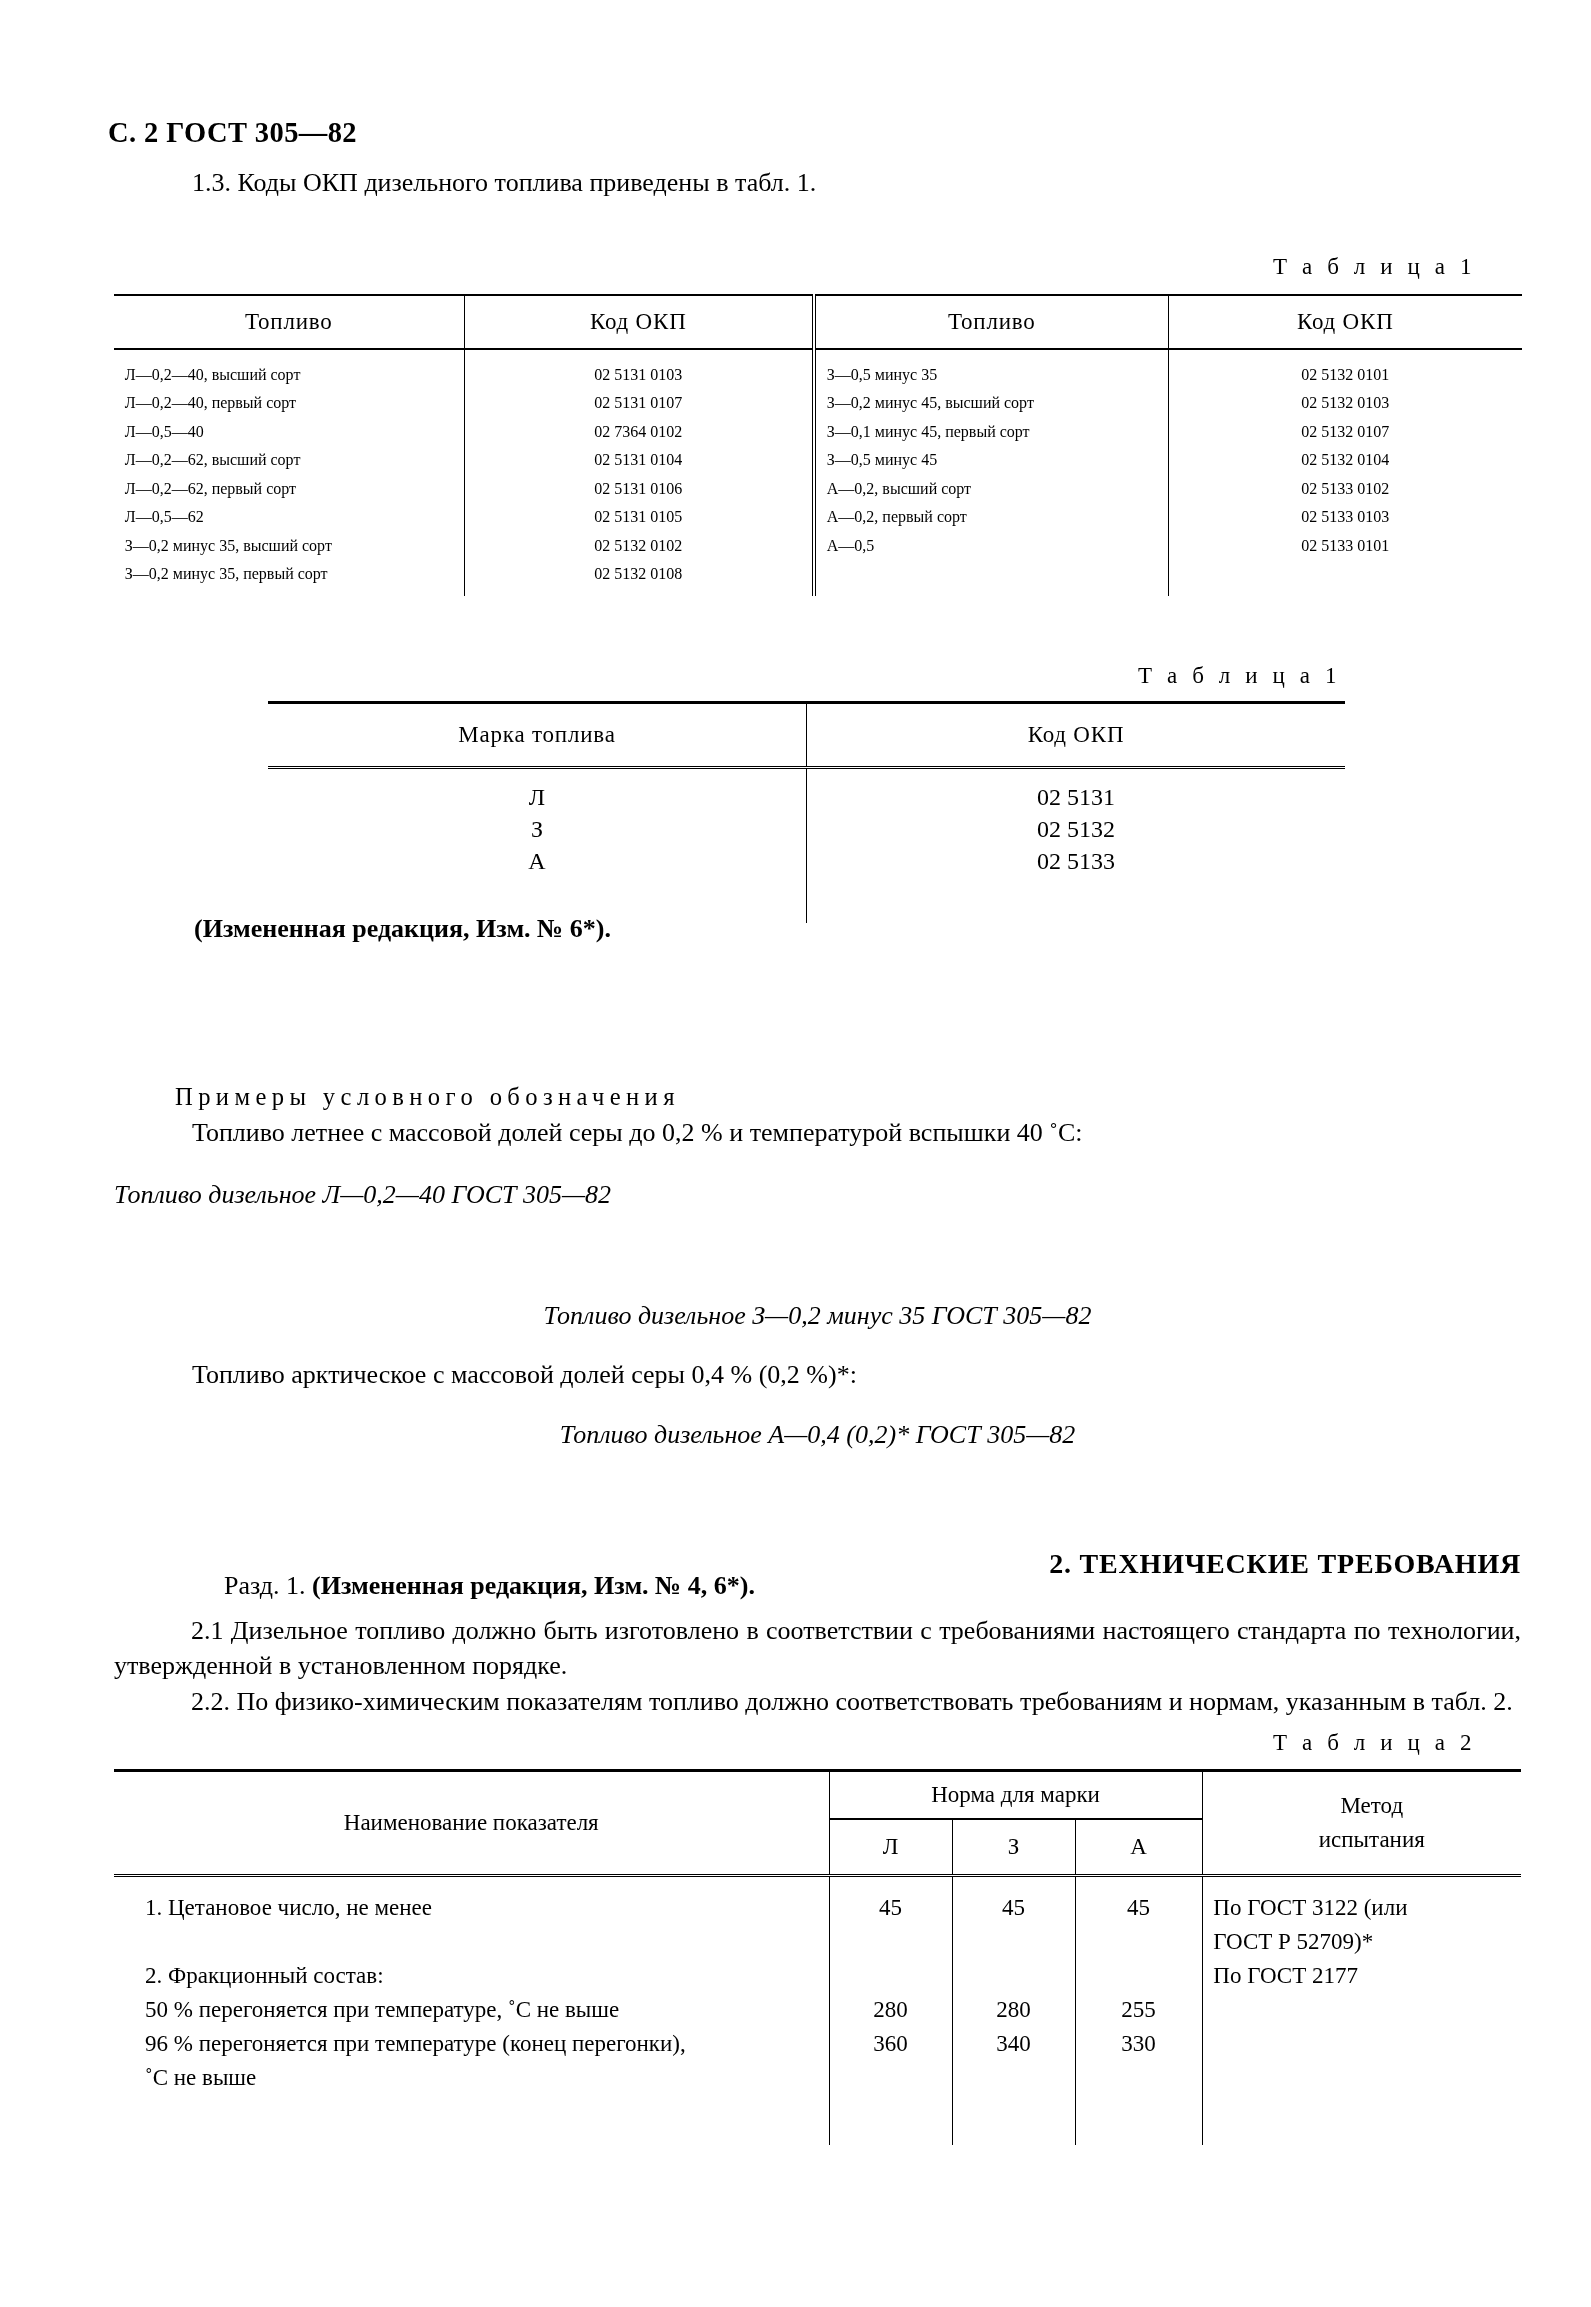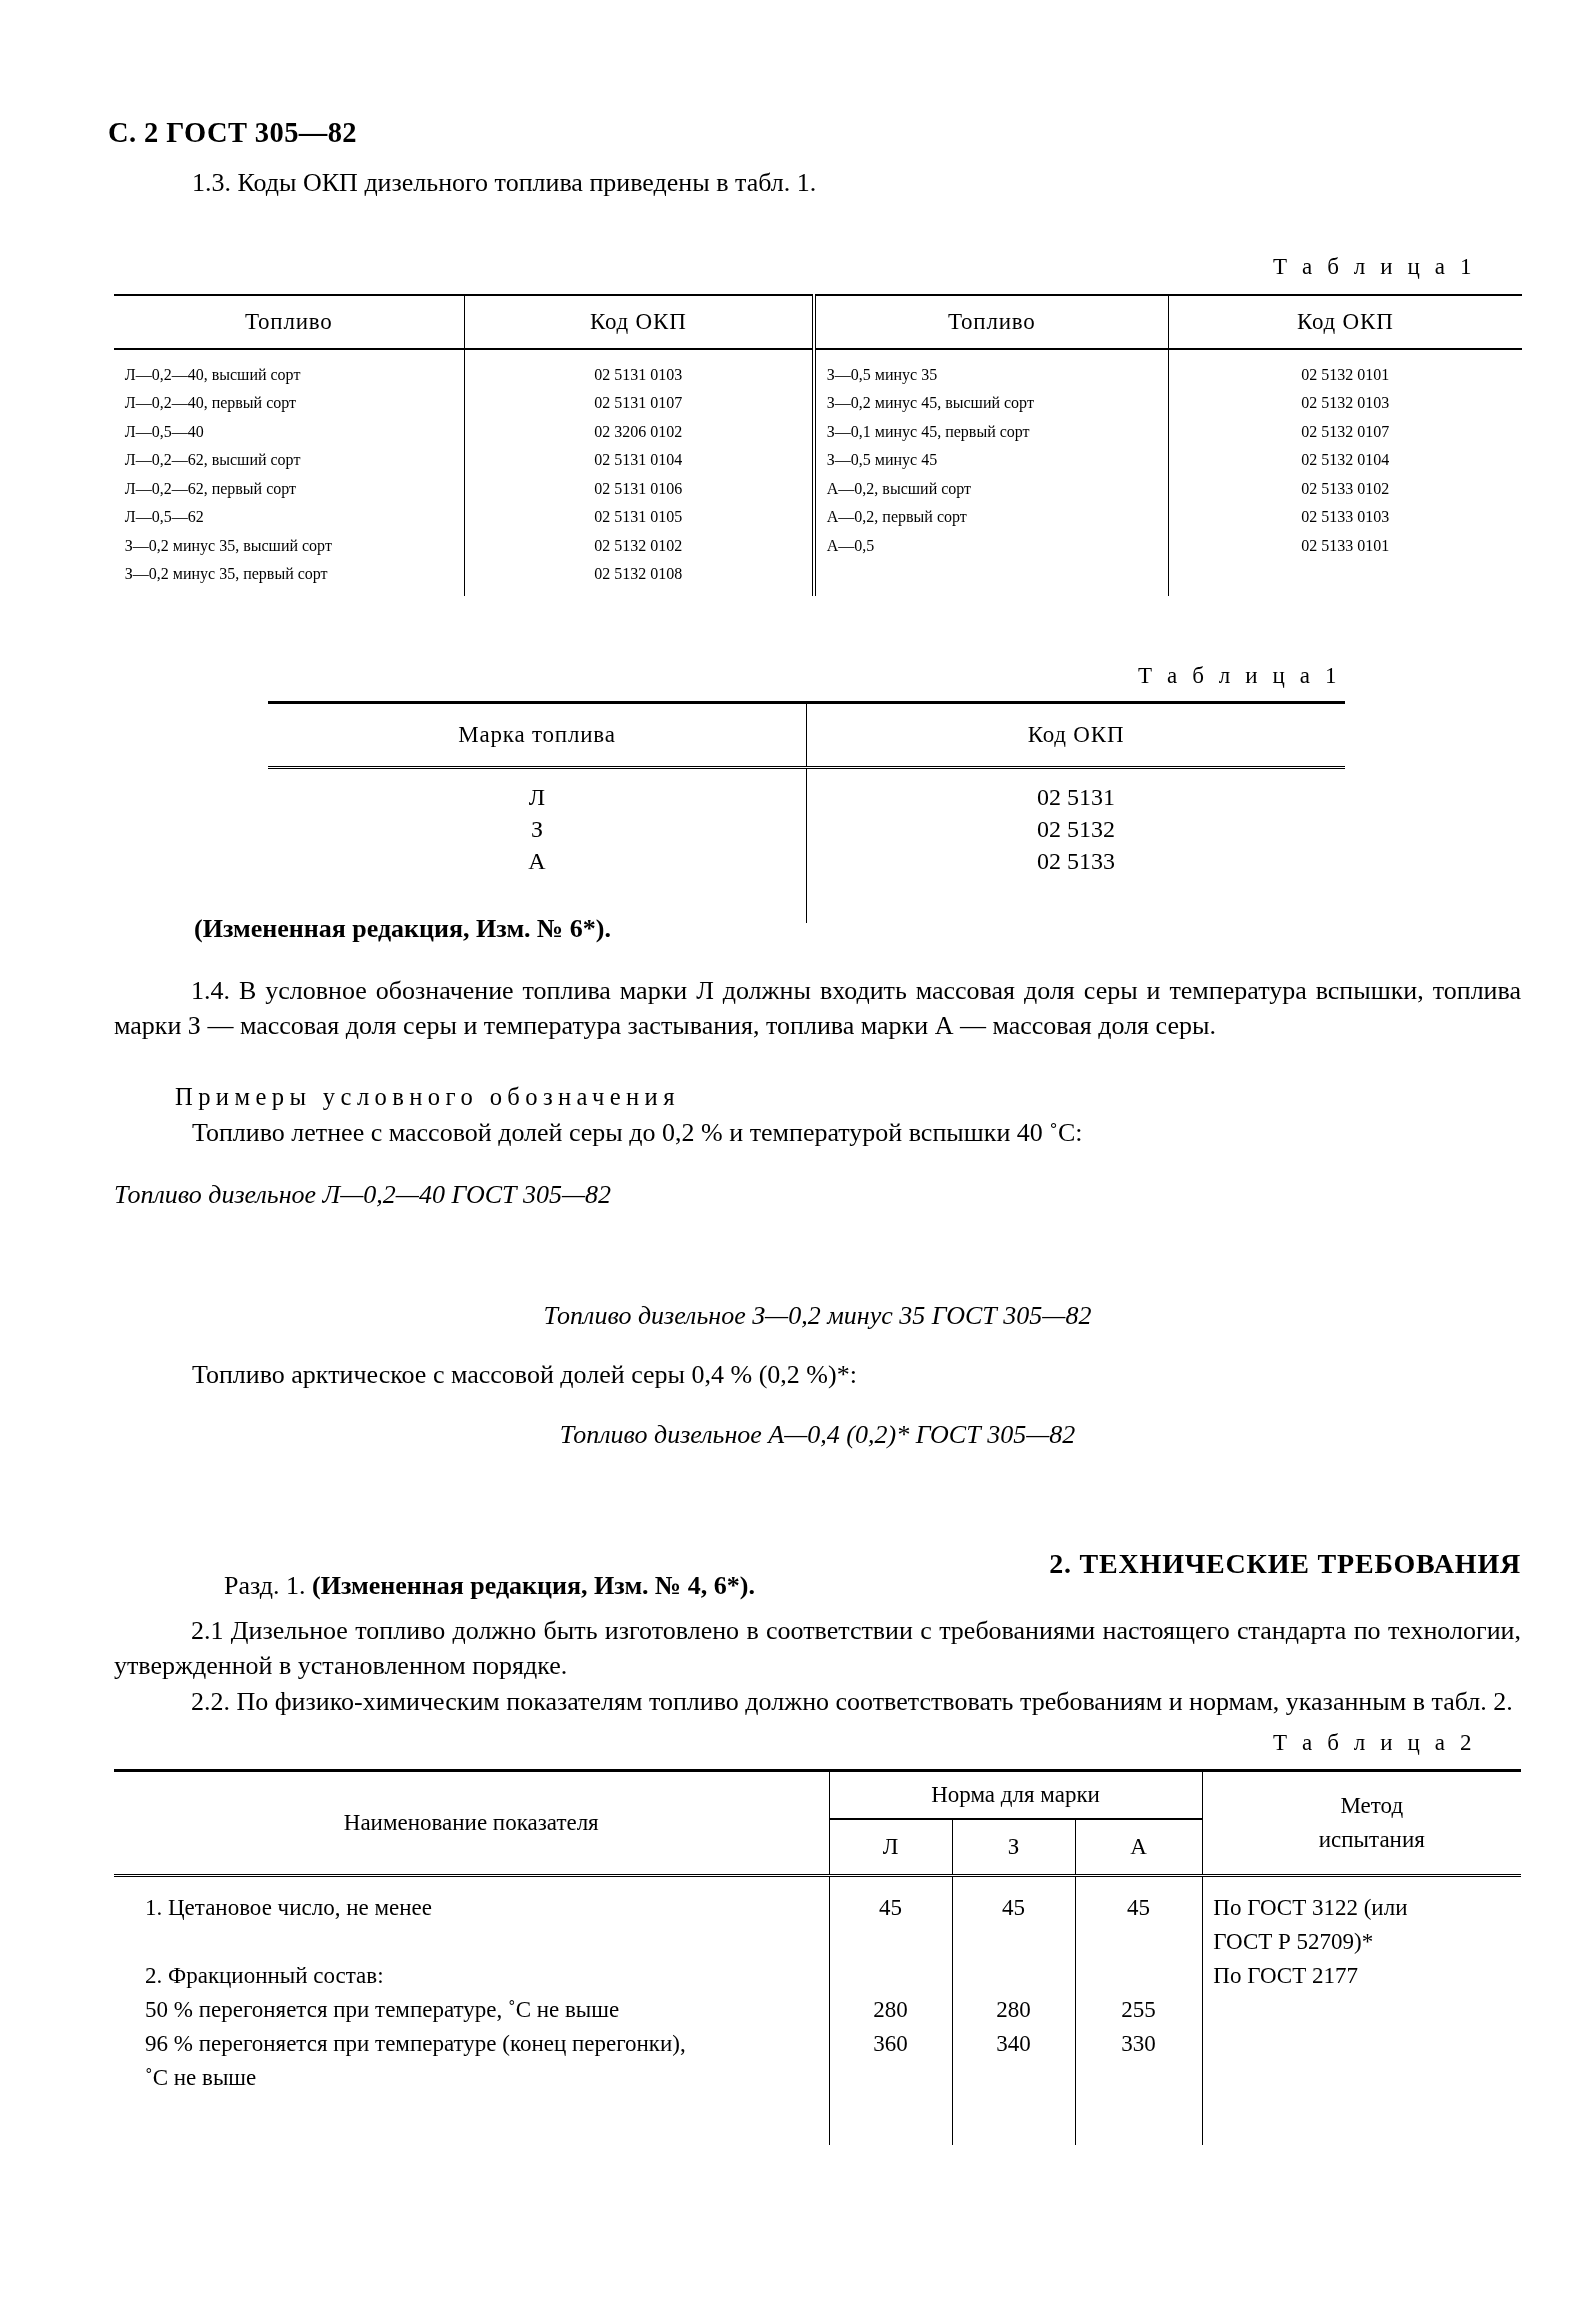--- a/index.html
+++ b/index.html
@@ -206,21 +206,21 @@
           <div>Л—0,5—40</div>
           <div>Л—0,2—62, высший сорт</div>
           <div>Л—0,2—62, первый сорт</div>
           <div>Л—0,5—62</div>
           <div>З—0,2 минус 35, высший сорт</div>
           <div>З—0,2 минус 35, первый сорт</div>
         </td>
         <td class="body-cell center vline-dbl">
           <div>02 5131 0103</div>
           <div>02 5131 0107</div>
-          <div>02 3206 0102</div>
+          <div>02 7364 0102</div>
           <div>02 5131 0104</div>
           <div>02 5131 0106</div>
           <div>02 5131 0105</div>
           <div>02 5132 0102</div>
           <div>02 5132 0108</div>
         </td>
         <td class="body-cell left-pad vline-r">
           <div>З—0,5 минус 35</div>
           <div>З—0,2 минус 45, высший сорт</div>
           <div>З—0,1 минус 45, первый сорт</div>
@@ -268,21 +268,20 @@
           <div>02 5131</div>
           <div>02 5132</div>
           <div>02 5133</div>
         </td>
       </tr>
     </tbody>
   </table>
 
   <div class="para bold" style="left:194px; top:911px; width:1307px;">(Измененная редакция, Изм. № 6*).</div>
 
-  <div class="para" style="left:114px; top:973px; width:1407px; text-indent:77px;">1.4. В условное обозначение топлива марки Л должны входить массовая доля серы и температура вспышки, топлива марки З — массовая доля серы и температура застывания, топлива марки А — массовая доля серы.</div>
 
   <div class="para spaced" style="left:175px; top:1079px; width:1346px; font-size:24.6px;">Примеры условного обозначения</div>
 
   <div class="para" style="left:192px; top:1115px; width:1330px;">Топливо летнее с массовой долей серы до 0,2 % и температурой вспышки 40 ˚С:</div>
 
   <div class="para ital" style="left:114px; top:1177px; width:1407px; text-align:left; font-size:26px;">Топливо дизельное Л—0,2—40 ГОСТ 305—82</div>
 
 
   <div class="para ital" style="left:114px; top:1298px; width:1407px; text-align:center; font-size:26px;">Топливо дизельное З—0,2 минус 35 ГОСТ 305—82</div>
 

